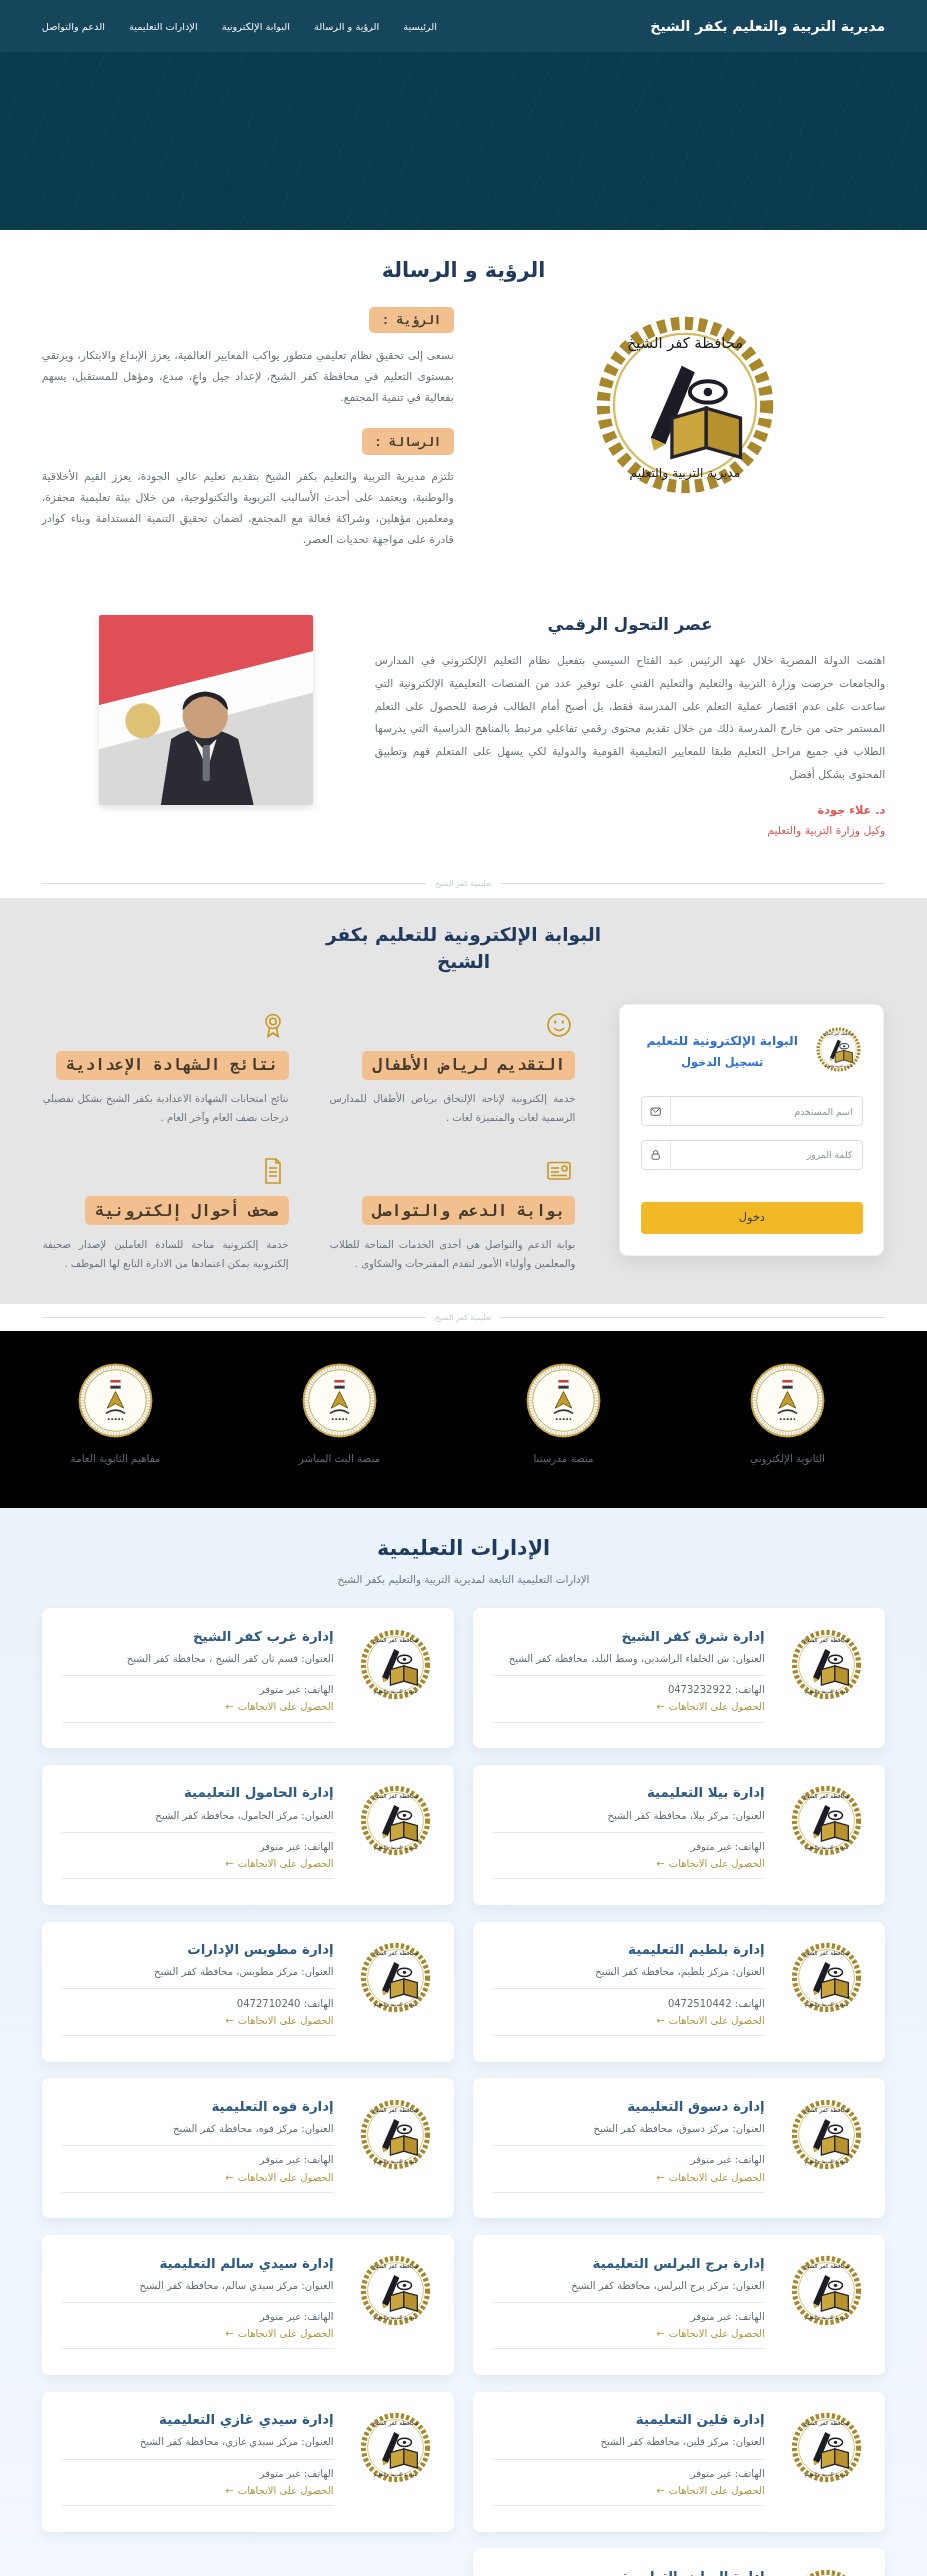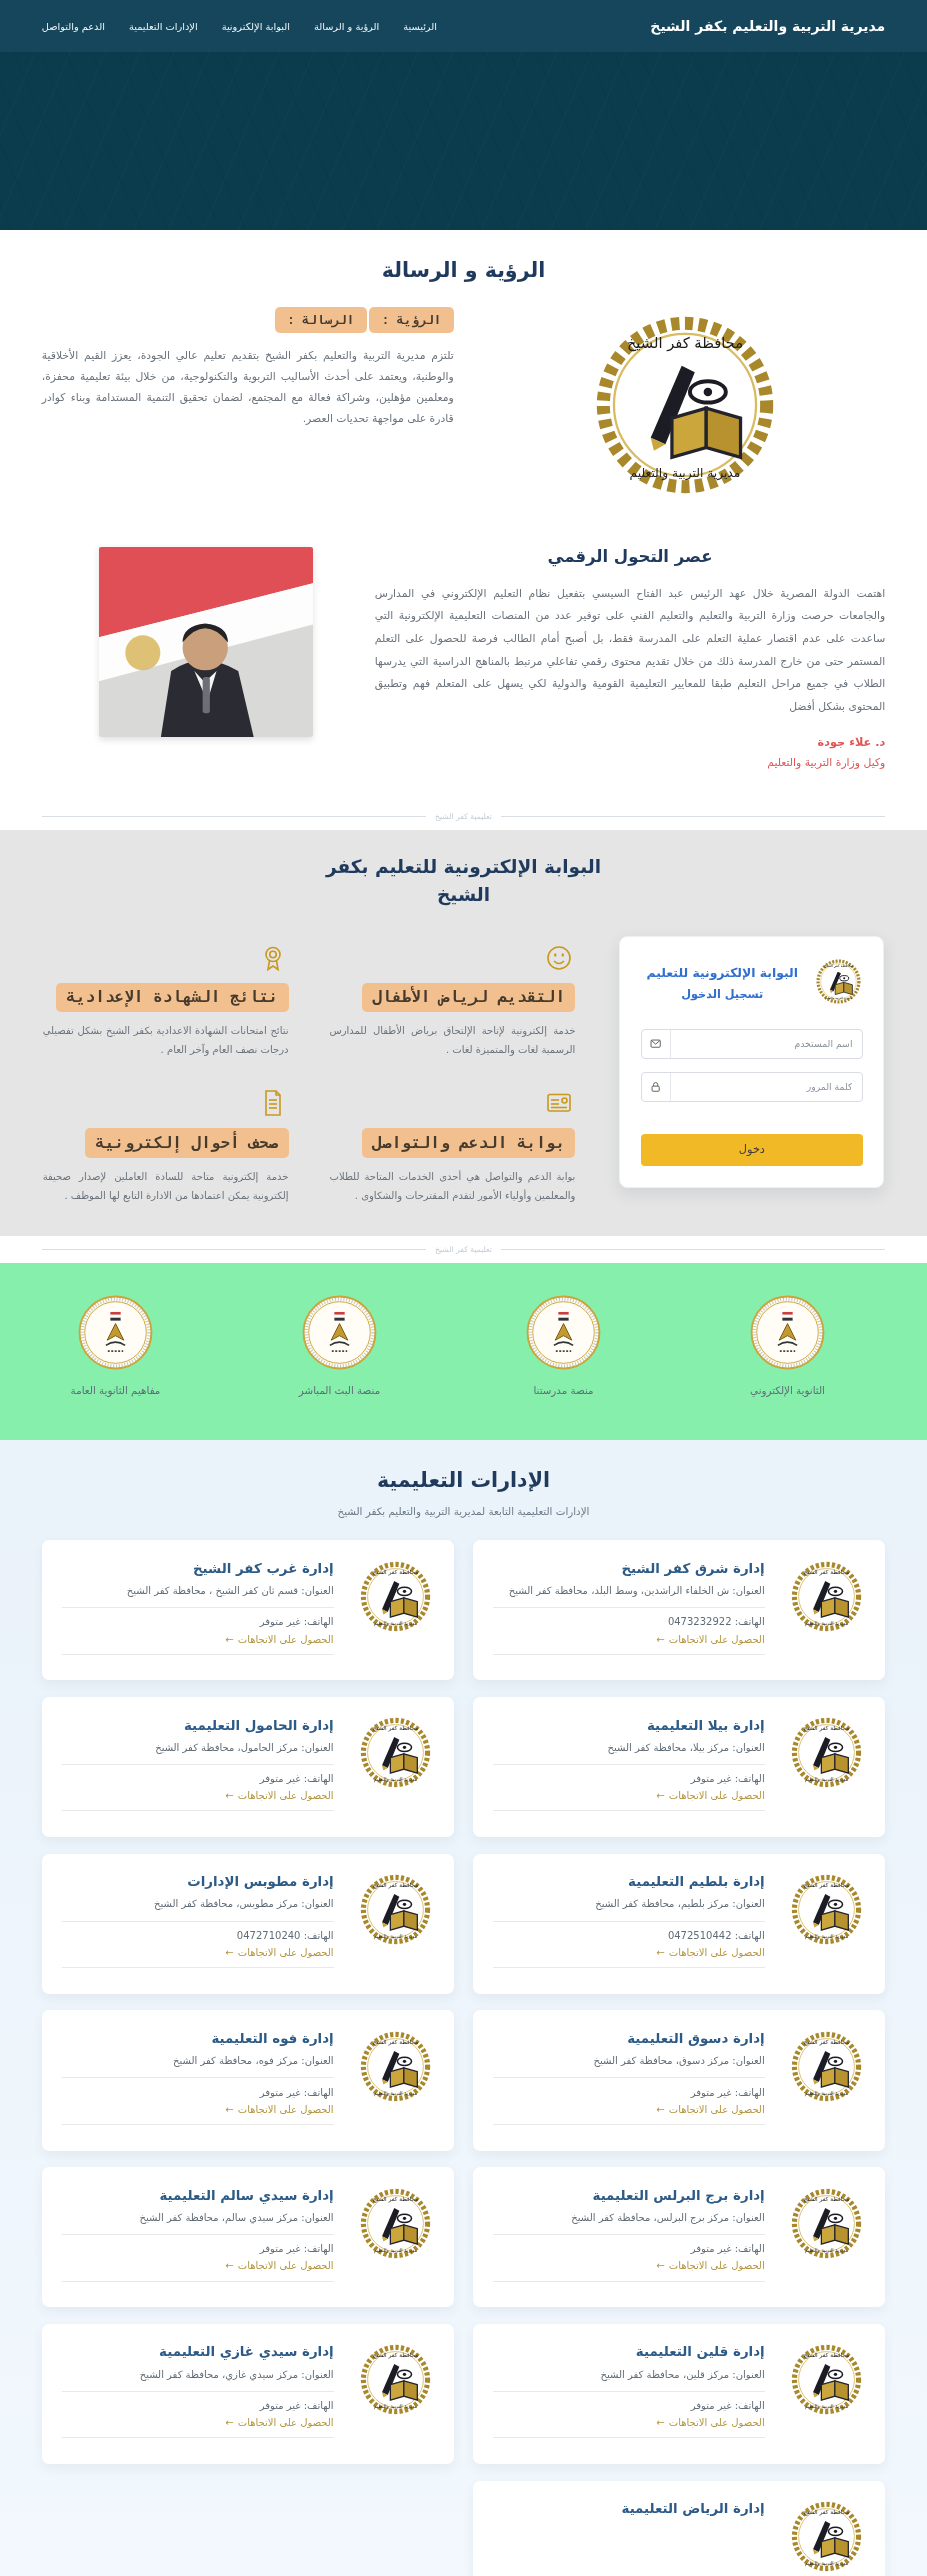--- a/index.html
+++ b/index.html
@@ -121,21 +121,21 @@
     flex: 1;
     display: grid; grid-template-columns: 1fr 1fr; gap: 28px 41px;
     padding-top: 5.2px;
   }
   .feature { text-align: right; }
   .feature .f-icon { display: inline-block; margin-bottom: 7.2px; }
   .feature .tag-label { font-size: 16px; padding: 4.6px 10.3px; }
   .feature p { color: #6a737d; font-size: 10px; line-height: 1.9; text-align: justify; margin-top: 9.3px; }
 
   
-  .platforms-section { background: #86efac; padding: 31px 0 44px; overflow: hidden; }
+  .platforms-section { background: #000000; padding: 31px 0 44px; overflow: hidden; }
   .platforms-track { direction: ltr; display: flex; width: 1015px; padding-left: 116px; gap: 49px; }
   .platform-item { width: 175px; flex-shrink: 0; display: flex; flex-direction: column; align-items: center; cursor: pointer; }
   .platform-item .p-label { margin-top: 12.4px; color: #5f6b76; font-size: 10.3px; white-space: nowrap; direction: rtl; }
 
   
   .admins-section { background: linear-gradient(180deg, #eaf2fa 0%, #f2f8fd 100%); padding: 28px 0 41px; }
   .admins-sub { text-align: center; color: #6b7a88; font-size: 10.3px; margin-top: 13.4px; }
   .admins-grid { display: grid; grid-template-columns: 1fr 1fr; gap: 16.5px 18.5px; margin-top: 23px; }
   .admin-card {
     background: #fff; border-radius: 7.2px; box-shadow: 0 4.1px 11.3px rgba(30,58,90,.06);
@@ -263,20 +263,21 @@
     <div class="container">
       <h2 class="sec-title">الرؤية و الرسالة</h2>
       <div class="vision-row">
         <div class="vision-logo-col">
           <svg class="emb" width="206" height="196" viewBox="0 0 120 120" xmlns="http://www.w3.org/2000/svg" xmlns:xlink="http://www.w3.org/1999/xlink">
               <use href="#emblem" xlink:href="#emblem"></use>
             </svg>
         </div>
         <div class="vision-text-col">
           <span class="tag-label">الرؤية :</span>
+          <p>نسعى إلى تحقيق نظام تعليمي متطور يواكب المعايير العالمية، يعزز الإبداع والابتكار، ويرتقي بمستوى التعليم في محافظة كفر الشيخ، لإعداد جيل واعٍ، مبدع، ومؤهل للمستقبل، يسهم بفعالية في تنمية المجتمع.</p>
           <span class="tag-label">الرسالة :</span>
           <p>تلتزم مديرية التربية والتعليم بكفر الشيخ بتقديم تعليم عالي الجودة، يعزز القيم الأخلاقية والوطنية، ويعتمد على أحدث الأساليب التربوية والتكنولوجية، من خلال بيئة تعليمية محفزة، ومعلمين مؤهلين، وشراكة فعالة مع المجتمع، لضمان تحقيق التنمية المستدامة وبناء كوادر قادرة على مواجهة تحديات العصر.</p>
         </div>
       </div>
     </div>
   </section>
 
   <section class="digital-section">
     <div class="container">
       <div class="digital-row">

